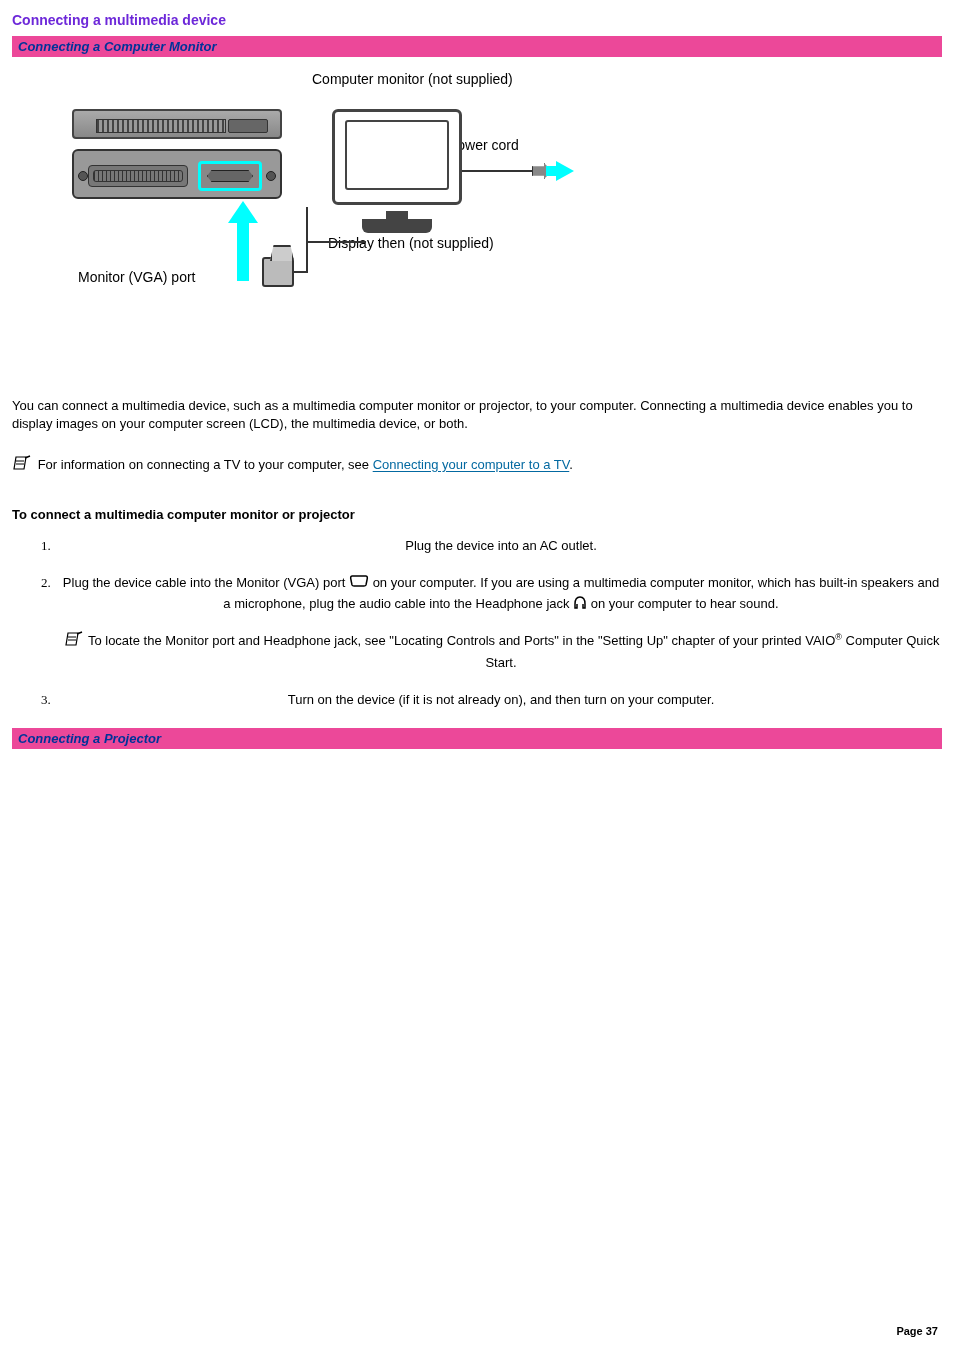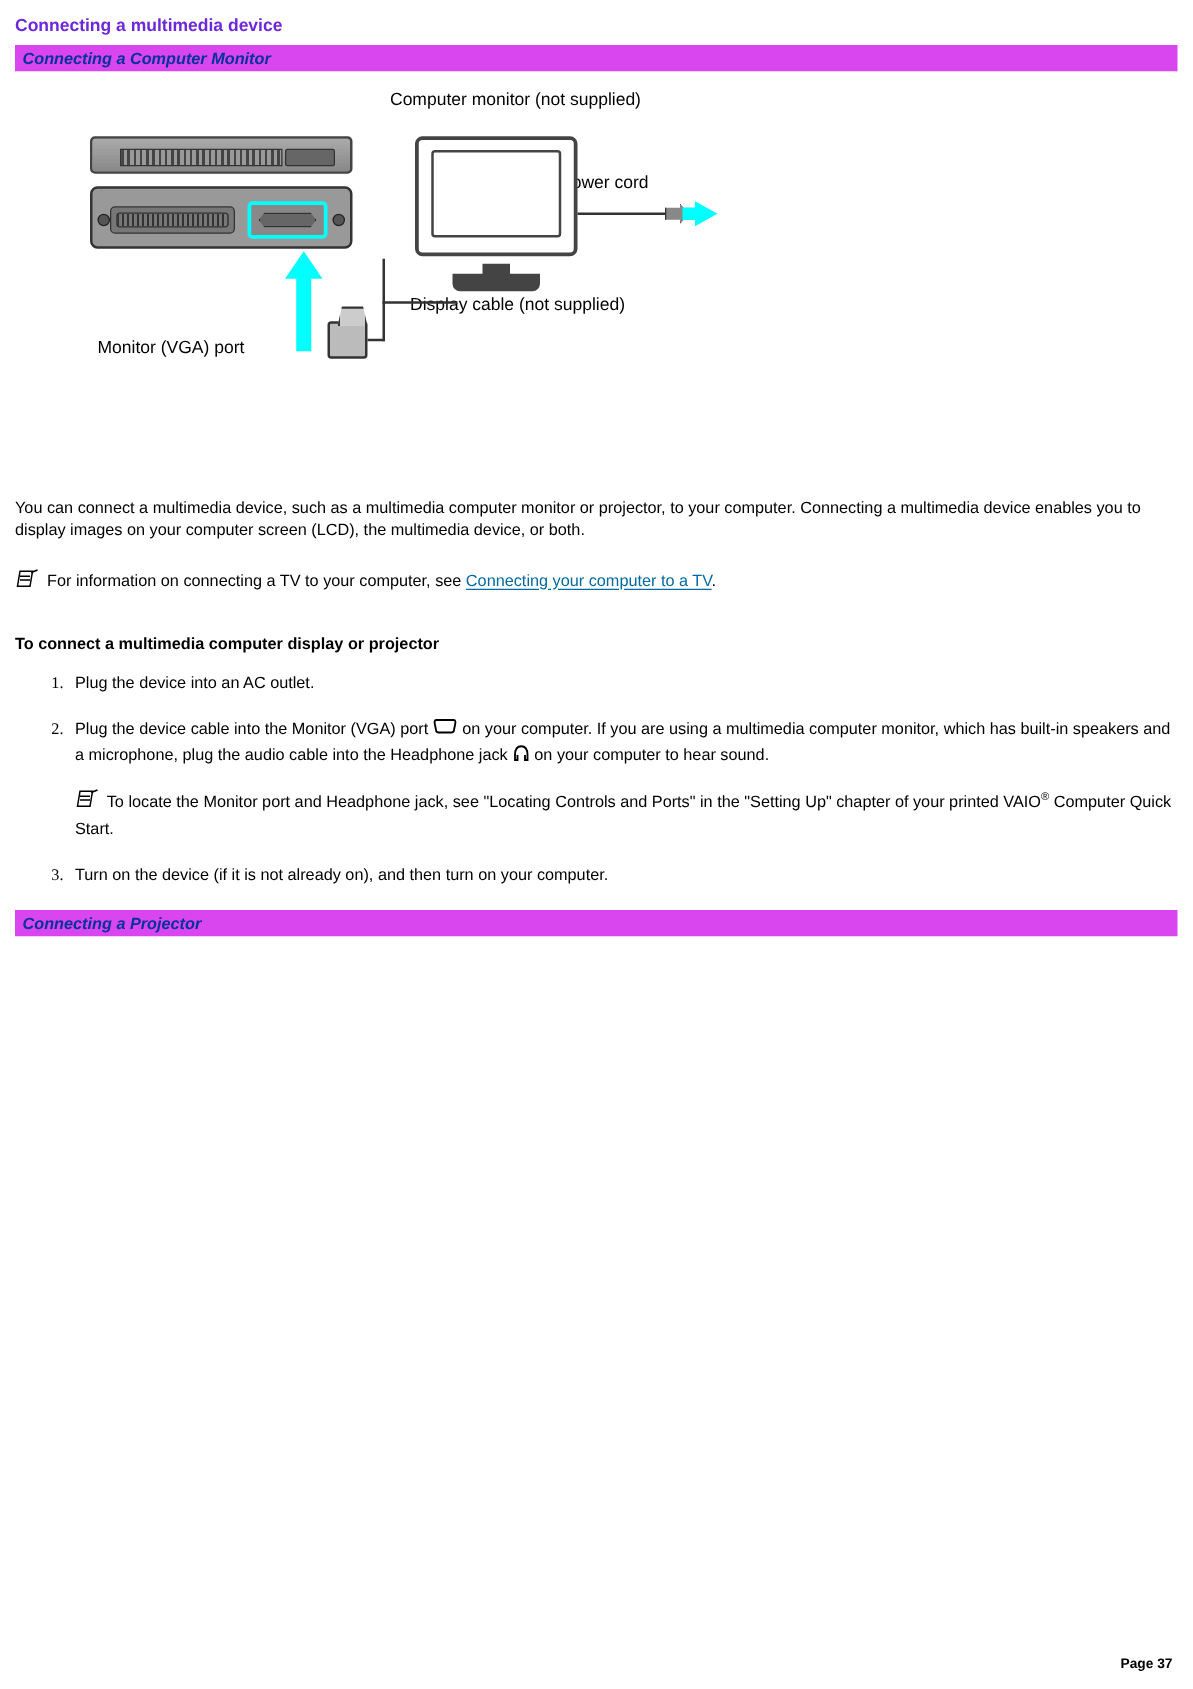--- a/index.html
+++ b/index.html
@@ -17,21 +17,21 @@
       height: 1351px;
       position: relative;
     }
     .main-heading {
       color: #6d28d9;
       font-size: 14px;
       font-weight: bold;
       margin-bottom: 8px;
     }
     .section-band {
-      background: #d946ef;
+      background: #ec4899;
       color: #003399;
       font-style: italic;
       font-weight: bold;
       font-size: 13px;
       padding: 3px 6px;
       margin-bottom: 4px;
     }
     .diagram-container {
       margin: 30px 0 50px 50px;
       position: relative;
@@ -303,20 +303,21 @@
       margin-top: 30px;
       margin-bottom: 14px;
     }
     ol.steps {
       margin-left: 42px;
       line-height: 1.5;
     }
     ol.steps li {
       margin-bottom: 18px;
       padding-left: 6px;
+      text-align: center;
     }
     ol.steps li::marker {
       font-family: "Times New Roman", serif;
       font-size: 13px;
     }
     .inline-icon {
       display: inline-block;
       vertical-align: middle;
     }
     .note-block {
@@ -338,21 +339,21 @@
 </head>
 <body>
 
 <div class="main-heading">Connecting a multimedia device</div>
 
 <div class="section-band">Connecting a Computer Monitor</div>
 
 <div class="diagram-container">
   <div class="diagram-label" style="left:250px; top:-16px;text-align:center;">Computer monitor (not supplied)</div>
   <div class="diagram-label" style="left:386px; top:50px;">Power cord</div>
-  <div class="diagram-label" style="left:266px; top:148px;">Display cable (not supplied)</div>
+  <div class="diagram-label" style="left:266px; top:148px;">Display then (not supplied)</div>
   <div class="diagram-label" style="left:16px; top:182px;">Monitor (VGA) port</div>
 
   <div class="laptop-rear">
     <div class="stripe"></div>
     <div class="pillblock"></div>
   </div>
   <div class="port-panel">
     <div class="knob k1"></div>
     <div class="parallel"></div>
     <div class="vga-highlight"></div>
@@ -388,21 +389,21 @@
 <div class="note-line">
   <span class="note-icon">
     <svg width="20" height="16" viewBox="0 0 20 16">
         <path d="M2 14 L4 2 L14 2 L12 14 Z M4 6 L12 6 M4 9 L12 9" stroke="#000" stroke-width="1.2" fill="none"></path>
         <path d="M13 3 L18 1" stroke="#000" stroke-width="1.4" fill="none"></path>
       </svg>
   </span>
   <span> For information on connecting a TV to your computer, see </span><a class="link">Connecting your computer to a TV</a><span>.</span>
 </div>
 
-<div class="sub-heading">To connect a multimedia computer display or projector</div>
+<div class="sub-heading">To connect a multimedia computer monitor or projector</div>
 
 <ol class="steps">
   <li>
     <span>Plug the device into an AC outlet.</span>
   </li>
   <li>
     <span>Plug the device cable into the Monitor (VGA) port </span>
     <span class="inline-icon">
       <svg width="20" height="14" viewBox="0 0 20 14">
           <path d="M3 2 L17 2 Q19 2 18 6 L17 11 Q16.5 12 15 12 L5 12 Q3.5 12 3 11 L2 6 Q1 2 3 2 Z" stroke="#000" stroke-width="1.5" fill="none"></path>

